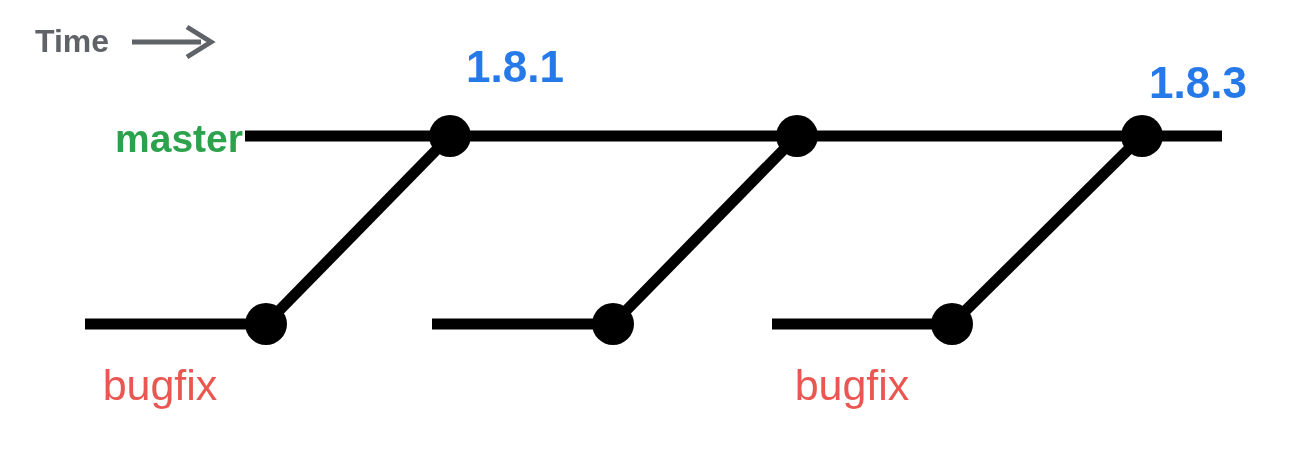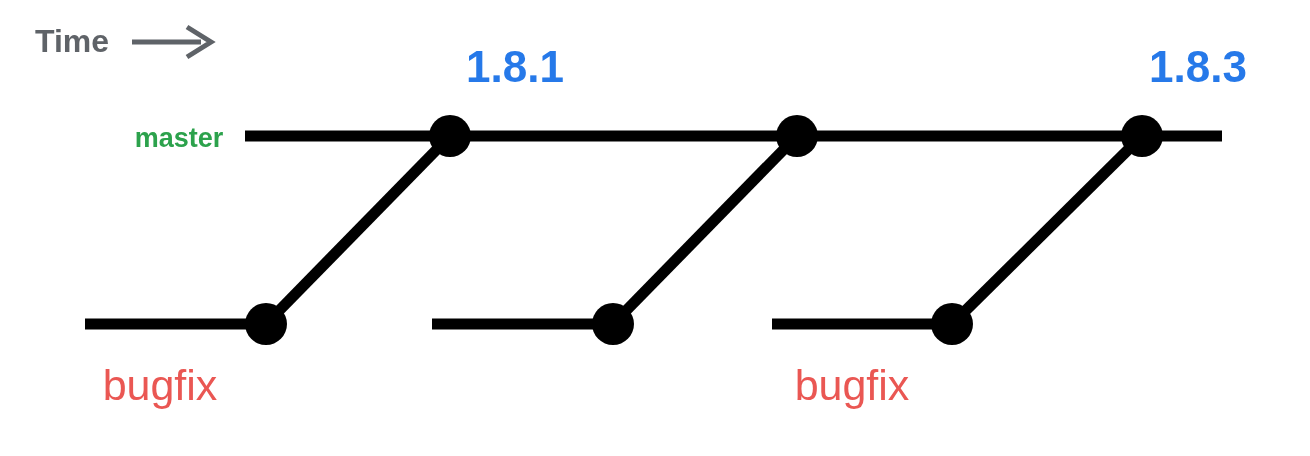--- a/index.html
+++ b/index.html
@@ -56,33 +56,33 @@
   .time-label {
     left: 35px;
     top: 25px;
     font-size: 32px;
     font-weight: 700;
     color: var(--c-time);
   }
   .master-label {
     left: 179px;
     top: 138px;
-    font-size: 27px;
+    font-size: 39px;
     font-weight: 700;
     color: var(--c-master);
   }
   .tag-label {
     top: 67px;
     font-size: 44px;
     font-weight: 700;
     color: var(--c-tag);
   }
   .tag-1 { left: 515px; }
   .tag-2 { left: 852px; }
-  .tag-3 { left: 1198px; }
+  .tag-3 { left: 1198px; margin-top: 16px; }
   .branch-label {
     top: 385px;
     font-size: 43px;
     font-weight: 400;
     color: var(--c-branch);
   }
   .branch-1 { left: 160px; }
   .branch-2 { left: 514px; }
   .branch-3 { left: 852px; }
 </style>

